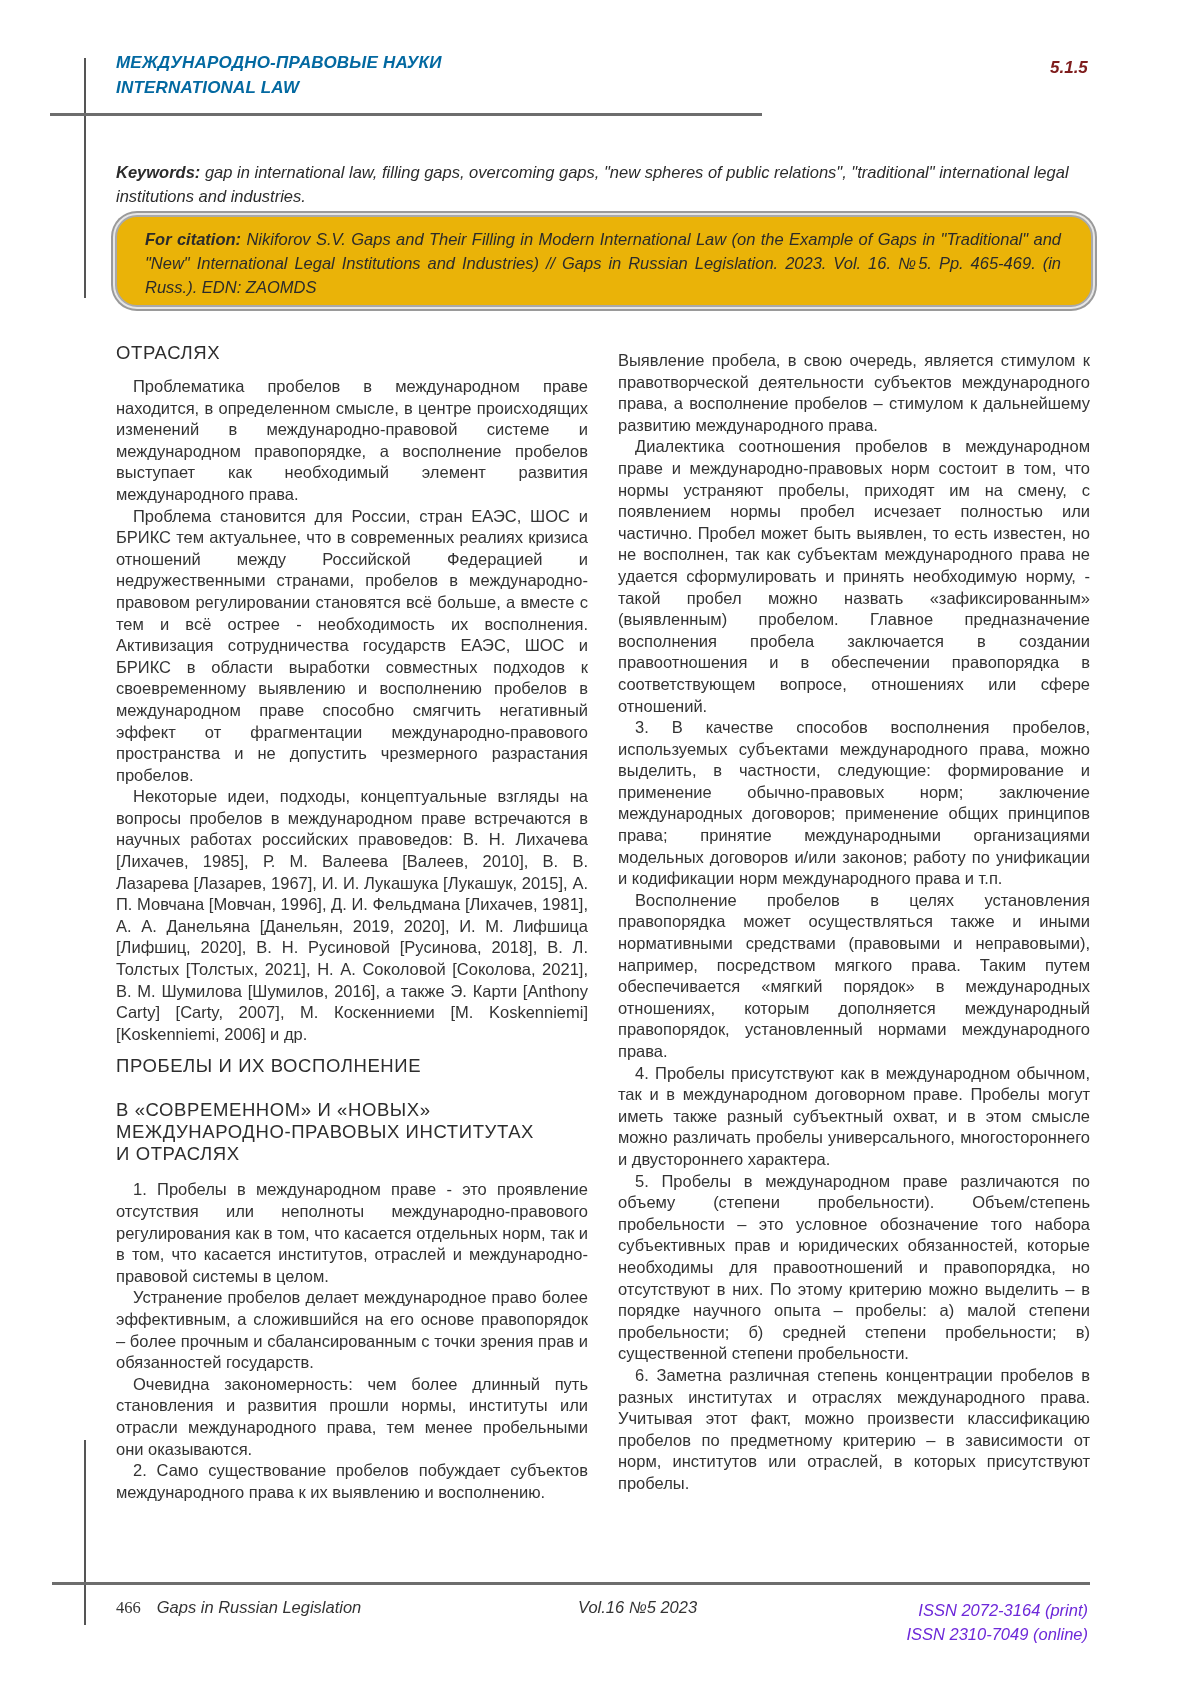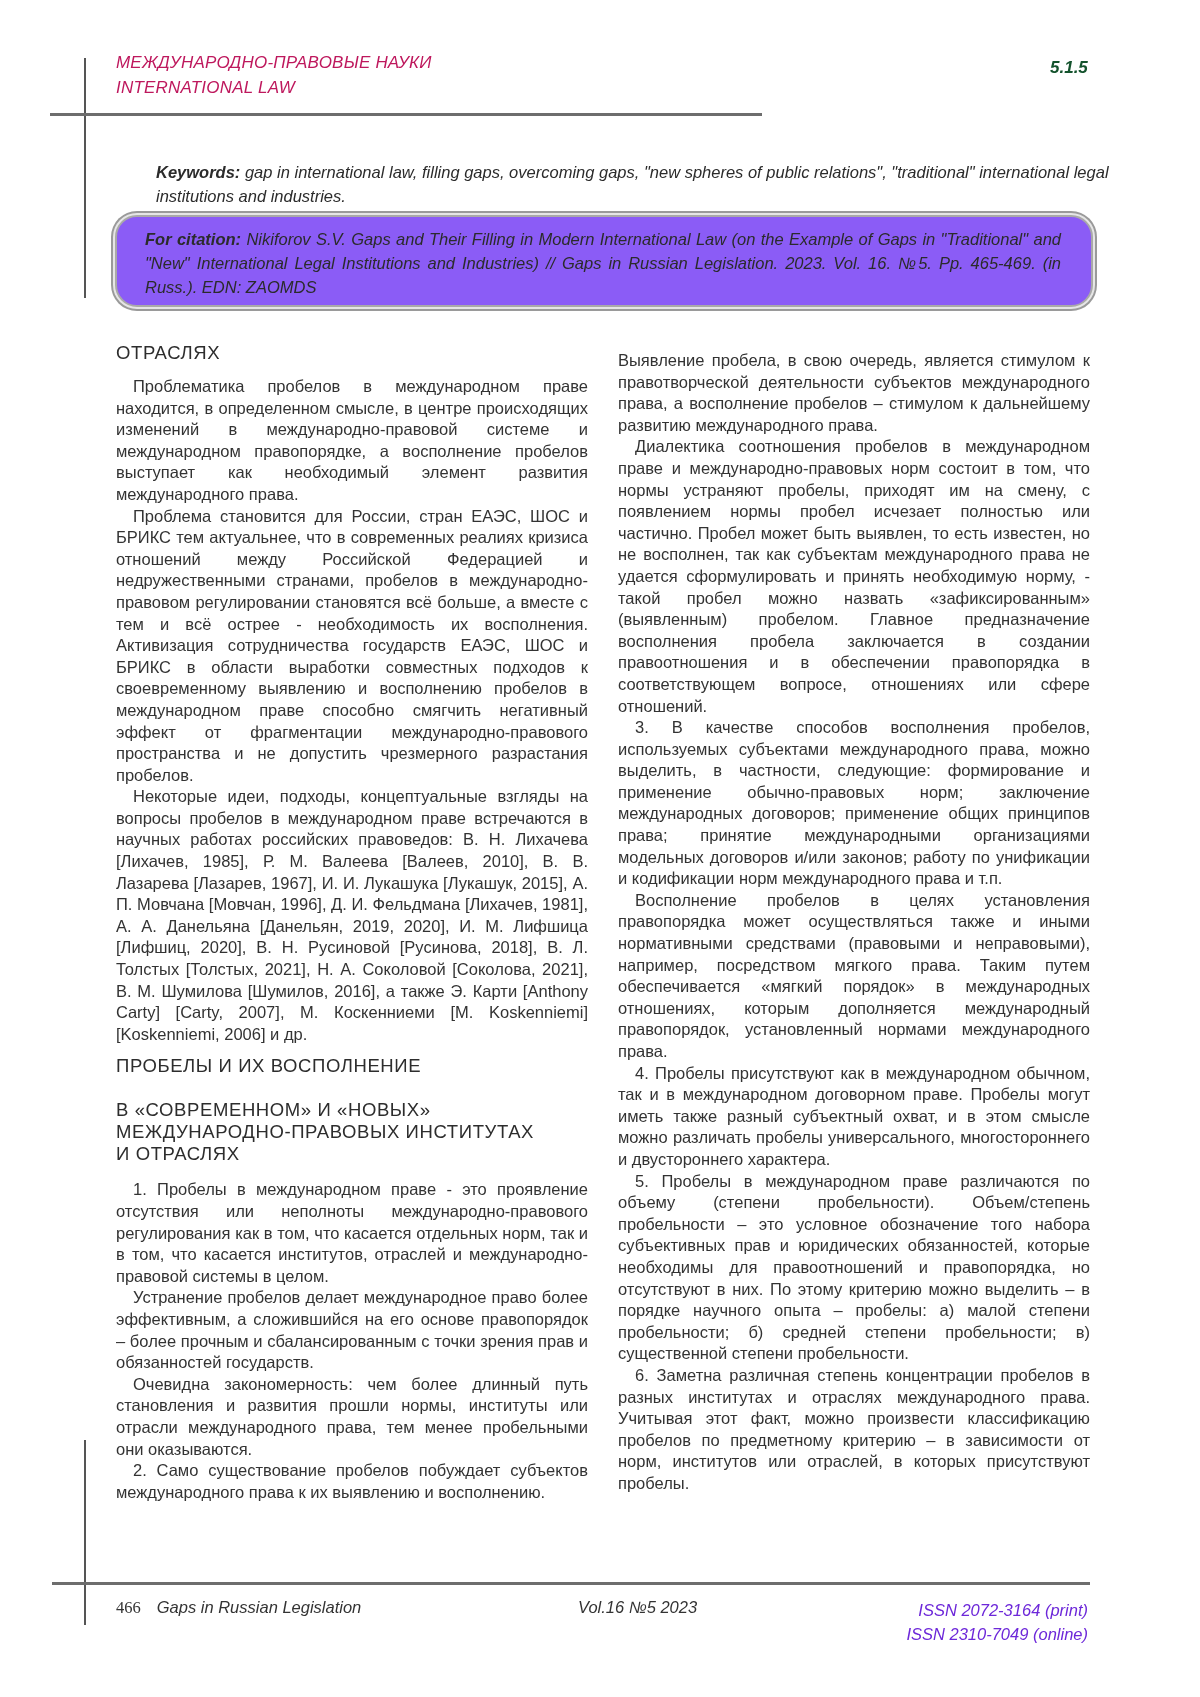--- a/index.html
+++ b/index.html
@@ -12,37 +12,37 @@
     }
     .vline { position: absolute; left: 84px; width: 2px; background: #555; }
     .vline.top { top: 58px; height: 240px; }
     .vline.bottom { top: 1440px; height: 185px; }
     .hline { position: absolute; height: 3px; background: #6d6d6d; }
     .hline.header { left: 50px; width: 712px; top: 113px; }
     .hline.footer { left: 52px; width: 1038px; top: 1582px; }
 
     .header-title {
       position: absolute; left: 116px; top: 50px;
-      font-style: italic; font-weight: normal; font-size: 17px; line-height: 25px;
-      color: #be185d; letter-spacing: 0.2px;
+      font-style: italic; font-weight: bold; font-size: 17px; line-height: 25px;
+      color: #0369a1; letter-spacing: 0.2px;
     }
     .header-code {
       position: absolute; left: 1050px; top: 58px;
-      font-style: italic; font-weight: bold; font-size: 17px; color: #14532d;
+      font-style: italic; font-weight: bold; font-size: 17px; color: #7f1d1d;
     }
 
     .keywords {
       position: absolute; left: 116px; top: 160px; width: 980px;
-      font-style: italic; font-size: 16.5px; line-height: 24px; color: #2b2b2b; margin-left: 40px;
+      font-style: italic; font-size: 16.5px; line-height: 24px; color: #2b2b2b;
     }
     .keywords b { font-weight: bold; }
 
     .citation {
       position: absolute; left: 115px; top: 215px; width: 978px; height: 92px;
-      background: #8b5cf6;
+      background: #eab308;
       border: 2px solid #a9a9a9;
       border-radius: 22px;
       box-shadow: 0 0 0 2px #e6e6e6, 0 0 0 4px #9a9a9a;
       padding: 10px 30px 0 28px;
       font-style: italic; font-size: 16.5px; line-height: 24px; color: #2b2b2b;
       text-align: justify;
     }
     .citation b { font-weight: bold; }
 
     .col {

